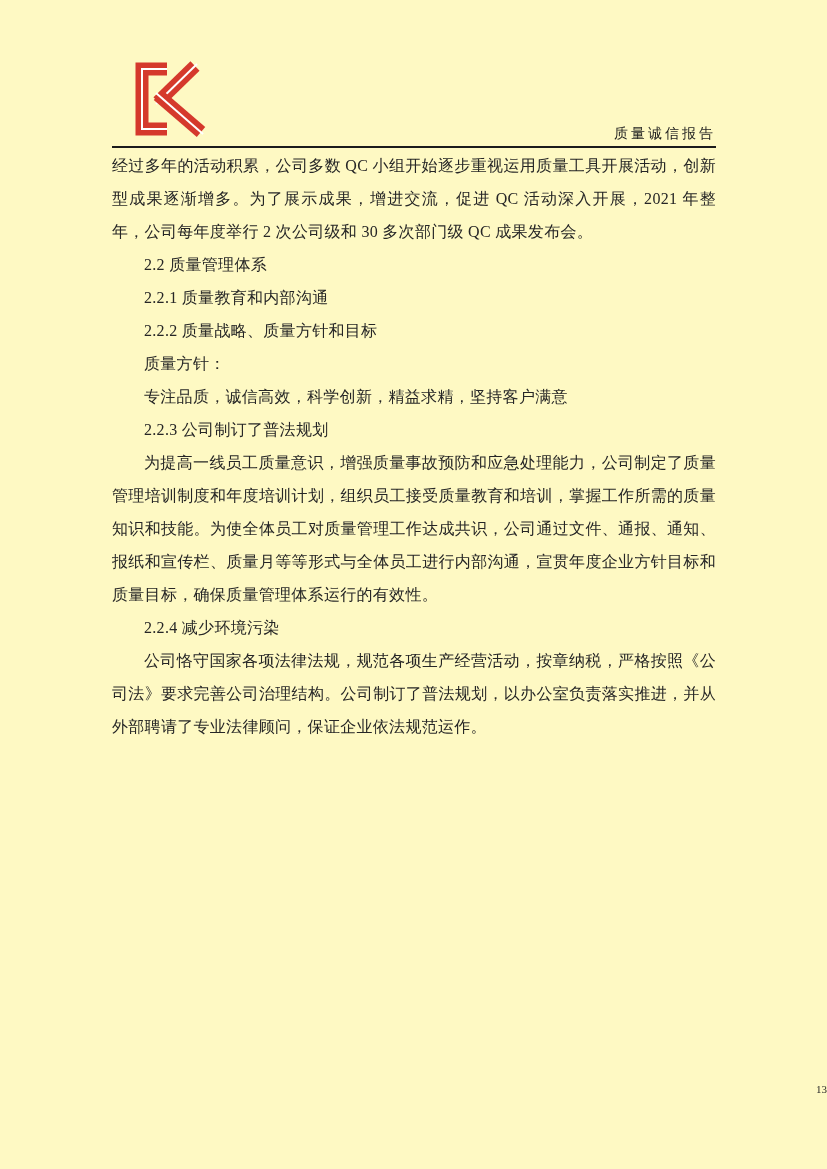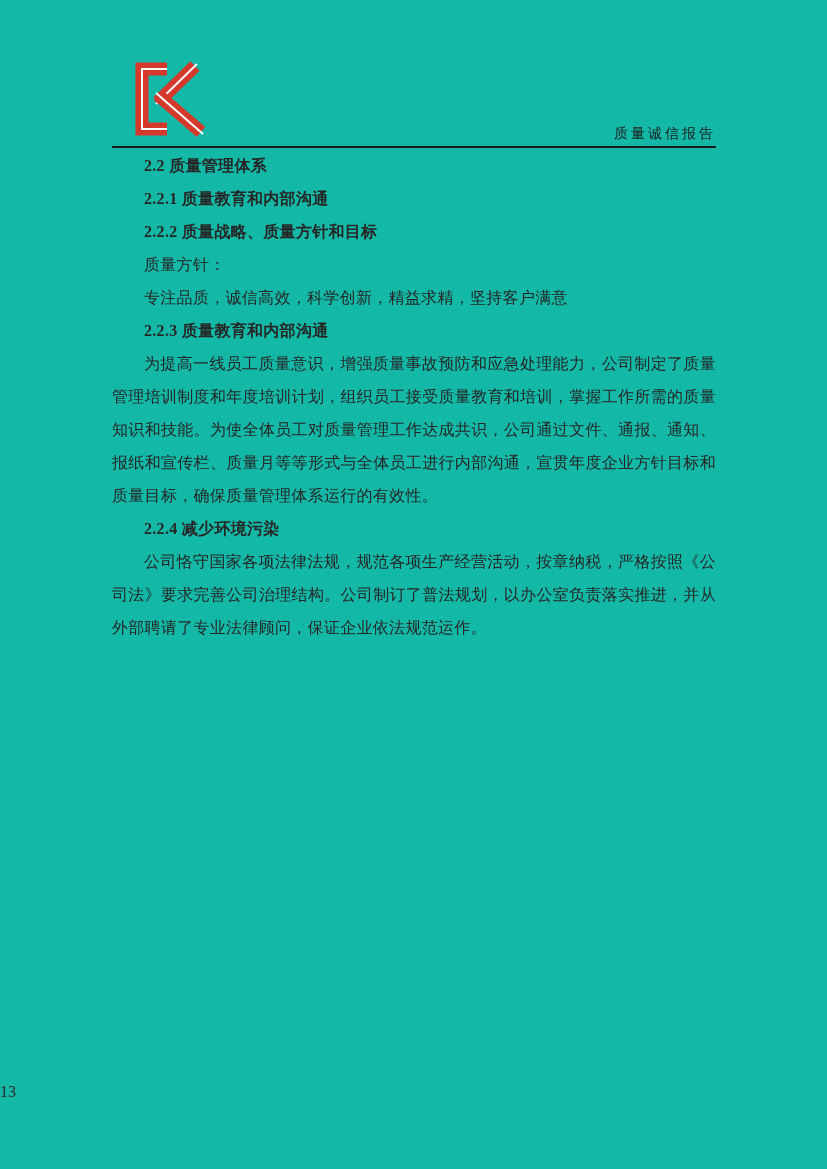--- a/index.html
+++ b/index.html
@@ -1,20 +1,20 @@
 <!DOCTYPE html>
 <html><head>
 <meta charset="utf-8">
 <style>
   html,body{margin:0;padding:0;background:#888;}
   .page{
     position:relative;
     width:827px;height:1169px;
     margin:0 auto;
-    background:#14b8a6;
+    background:#fef9c3;
     font-family:"Liberation Serif","DejaVu Serif",serif;
     color:#262626;
     overflow:hidden;
   }
   
   .logo{position:absolute;left:129px;top:60px;width:84px;height:78px;}
   .header-title{
     position:absolute;right:111px;top:125px;
     font-size:14px;letter-spacing:3px;color:#1e1e1e;
     white-space:nowrap;
@@ -30,27 +30,27 @@
   .para{
     margin:0;
     font-size:16px;
     line-height:33px;
     text-align:justify;
     word-break:break-all;
     letter-spacing:0.3px;
   }
   .para.continuation{text-indent:0;}
   .para.body{text-indent:2em;}
-  .para.heading{text-indent:2em;font-weight:bold;}
+  .para.heading{text-indent:2em;}
   .para.bold{text-indent:2em;font-weight:400;}
   
   .page-number{
     position:absolute;left:0;right:0;top:1083px;
-    text-align:left;
-    font-size:16px;color:#2a2a2a;
+    text-align:right;
+    font-size:11px;color:#2a2a2a;
   }
 </style>
 </head>
 <body>
 
 <div class="page">
 
   <svg class="logo" viewBox="0 0 84 78" xmlns="http://www.w3.org/2000/svg" aria-hidden="true">
 
     <path d="M38 9 H13 V69 H38" fill="none" stroke="#d5392c" stroke-width="13"></path>
@@ -60,26 +60,27 @@
     <path d="M27 44 L68 4" fill="none" stroke="#ffffff" stroke-width="2"></path>
 
     <path d="M29 35 L72 72" fill="none" stroke="#d5392c" stroke-width="13"></path>
     <path d="M27 33 L74 74" fill="none" stroke="#ffffff" stroke-width="2"></path>
   </svg>
 
   <div class="header-title">质量诚信报告</div>
   <div class="header-rule"></div>
 
   <div class="doc-body">
+      <p class="para continuation">经过多年的活动积累，公司多数 QC 小组开始逐步重视运用质量工具开展活动，创新型成果逐渐增多。为了展示成果，增进交流，促进 QC 活动深入开展，2021 年整年，公司每年度举行 2 次公司级和 30 多次部门级 QC 成果发布会。</p>
       <p class="para heading">2.2 质量管理体系</p>
       <p class="para heading">2.2.1 质量教育和内部沟通</p>
       <p class="para heading">2.2.2 质量战略、质量方针和目标</p>
       <p class="para body">质量方针：</p>
       <p class="para bold">专注品质，诚信高效，科学创新，精益求精，坚持客户满意</p>
-      <p class="para heading">2.2.3 质量教育和内部沟通</p>
+      <p class="para heading">2.2.3 公司制订了普法规划</p>
       <p class="para body">为提高一线员工质量意识，增强质量事故预防和应急处理能力，公司制定了质量管理培训制度和年度培训计划，组织员工接受质量教育和培训，掌握工作所需的质量知识和技能。为使全体员工对质量管理工作达成共识，公司通过文件、通报、通知、报纸和宣传栏、质量月等等形式与全体员工进行内部沟通，宣贯年度企业方针目标和质量目标，确保质量管理体系运行的有效性。</p>
       <p class="para heading">2.2.4 减少环境污染</p>
       <p class="para body">公司恪守国家各项法律法规，规范各项生产经营活动，按章纳税，严格按照《公司法》要求完善公司治理结构。公司制订了普法规划，以办公室负责落实推进，并从外部聘请了专业法律顾问，保证企业依法规范运作。</p>
     </div>
 
   <div class="page-number">13</div>
 
 </div>
 
 </body></html>

